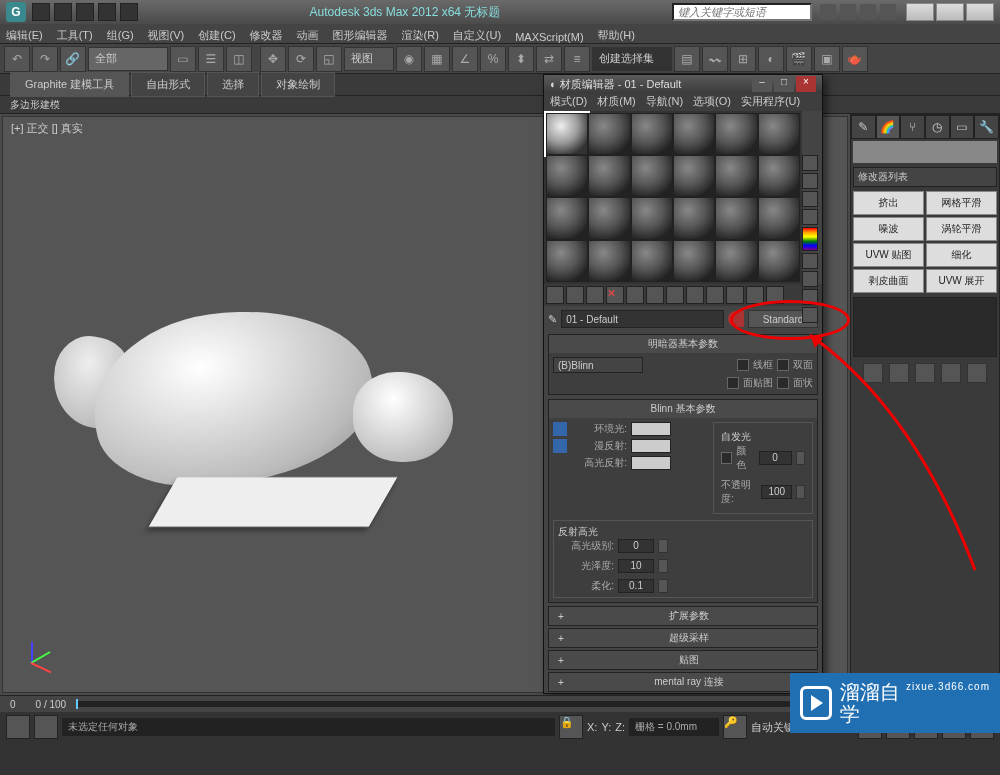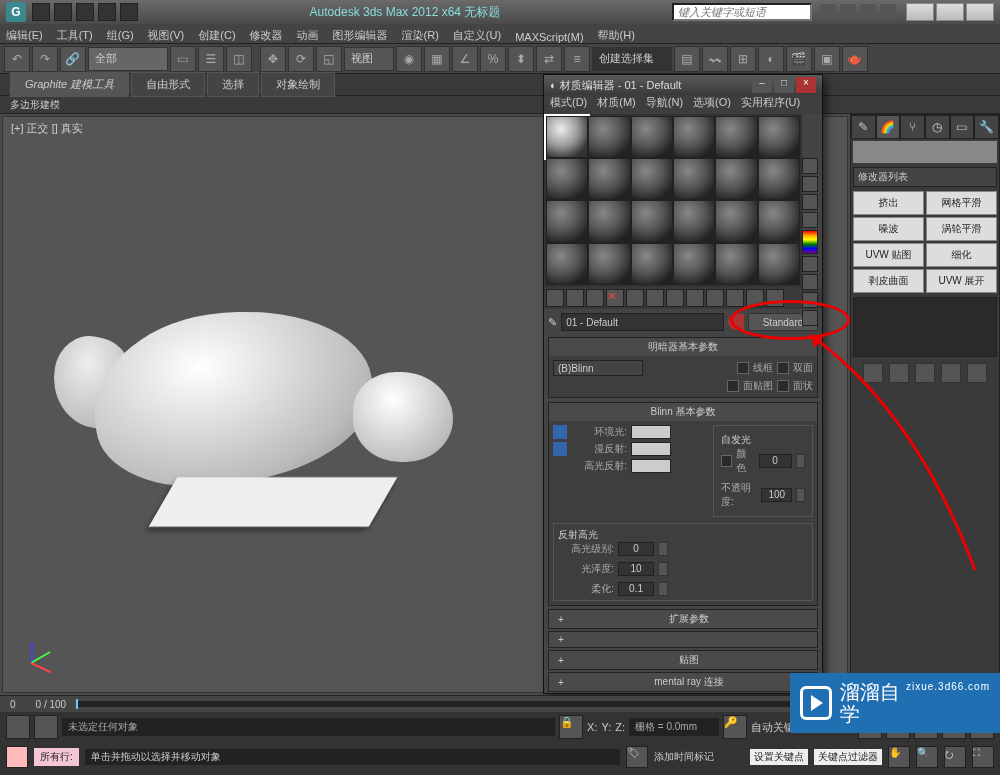--- a/index.html
+++ b/index.html
@@ -26,21 +26,21 @@
 .toolbar .btn { width: 26px; height: 26px; background: #555; border: 1px solid #333; display: flex; align-items: center; justify-content: center; font-size: 12px; color: #aaa; }
 .toolbar .sep { width: 4px; }
 .toolbar .dropdown { height: 24px; background: #555; border: 1px solid #333; padding: 0 6px; display: flex; align-items: center; color: #ccc; }
 .toolbar .dropdown.scene { width: 80px; background: #666; }
 .toolbar .dropdown.view { width: 50px; }
 .toolbar .dropdown.create { width: 80px; background: #333; }
 
 
 .ribbon { height: 22px; background: #3a3a3a; display: flex; align-items: center; padding-left: 10px; border-bottom: 1px solid #222; }
 .ribbon .tab { padding: 4px 14px; color: #ccc; border: 1px solid #555; background: #444; margin-right: 2px; cursor: default; }
-.ribbon .tab.active { background: #555; border-bottom: 1px solid #555; font-style: italic; }
+.ribbon .tab.active { background: #555; border-bottom: 1px solid #555; }
 .subribbon { height: 18px; background: #3a3a3a; padding-left: 10px; color: #ccc; font-size: 10px; display: flex; align-items: center; border-bottom: 1px solid #222; }
 
 
 .main { display: flex; height: calc(775px - 24px - 20px - 30px - 22px - 18px - 80px); }
 .viewport { flex: 1; background: #555; border: 1px solid #333; position: relative; margin: 2px; }
 .viewport .label { position: absolute; top: 4px; left: 8px; color: #ccc; font-size: 11px; }
 .viewport .model { position: absolute; left: 20px; top: 160px; width: 440px; height: 260px; }
 .viewport .axis { position: absolute; left: 10px; bottom: 10px; width: 40px; height: 40px; }
 .viewport .axis .z { position: absolute; left: 18px; bottom: 18px; width: 2px; height: 22px; background: #44f; }
 .viewport .axis .y { position: absolute; left: 18px; bottom: 18px; width: 22px; height: 2px; background: #4f4; transform: rotate(-30deg); transform-origin: left; }
@@ -409,20 +409,21 @@
       </div>
     </div>
   </div>
 
   <div class="rollup">
       <span class="plus">+</span>
       <span class="txt">扩展参数</span>
     </div>
   <div class="rollup">
       <span class="plus">+</span>
+      <span class="txt">超级采样</span>
     </div>
   <div class="rollup">
       <span class="plus">+</span>
       <span class="txt">贴图</span>
     </div>
   <div class="rollup">
       <span class="plus">+</span>
       <span class="txt">mental ray 连接</span>
     </div>
 </div>
@@ -452,33 +453,20 @@
     <div class="field" style="flex:0 0 90px">栅格 = 0.0mm</div>
     <div class="btn">🔑</div>
     <div class="white">自动关键点</div>
     <div class="white">选定对象</div>
     <div class="btn">⏮</div>
     <div class="btn">◀</div>
     <div class="btn">▶</div>
     <div class="btn">▶</div>
     <div class="btn">⏭</div>
   </div>
-  <div class="statusbar">
-    <div class="btn" style="background:#fbb"></div>
-    <div class="pink">所有行:</div>
-    <div class="field" style="flex:1;background:#222;height:16px;padding:0 6px;display:flex;align-items:center">单击并拖动以选择并移动对象</div>
-    <div class="btn">🏷</div>
-    <div class="field" style="flex:0 0 90px">添加时间标记</div>
-    <div class="white">设置关键点</div>
-    <div class="white">关键点过滤器</div>
-    <div class="btn">✋</div>
-    <div class="btn">🔍</div>
-    <div class="btn">⭮</div>
-    <div class="btn">⛶</div>
-  </div>
 </div>
 
 <div class="watermark">
   <div class="play"></div>
   <div class="txt">
     <div>溜溜自学</div>
     <div class="sub">zixue.3d66.com</div>
   </div>
 </div>
 

